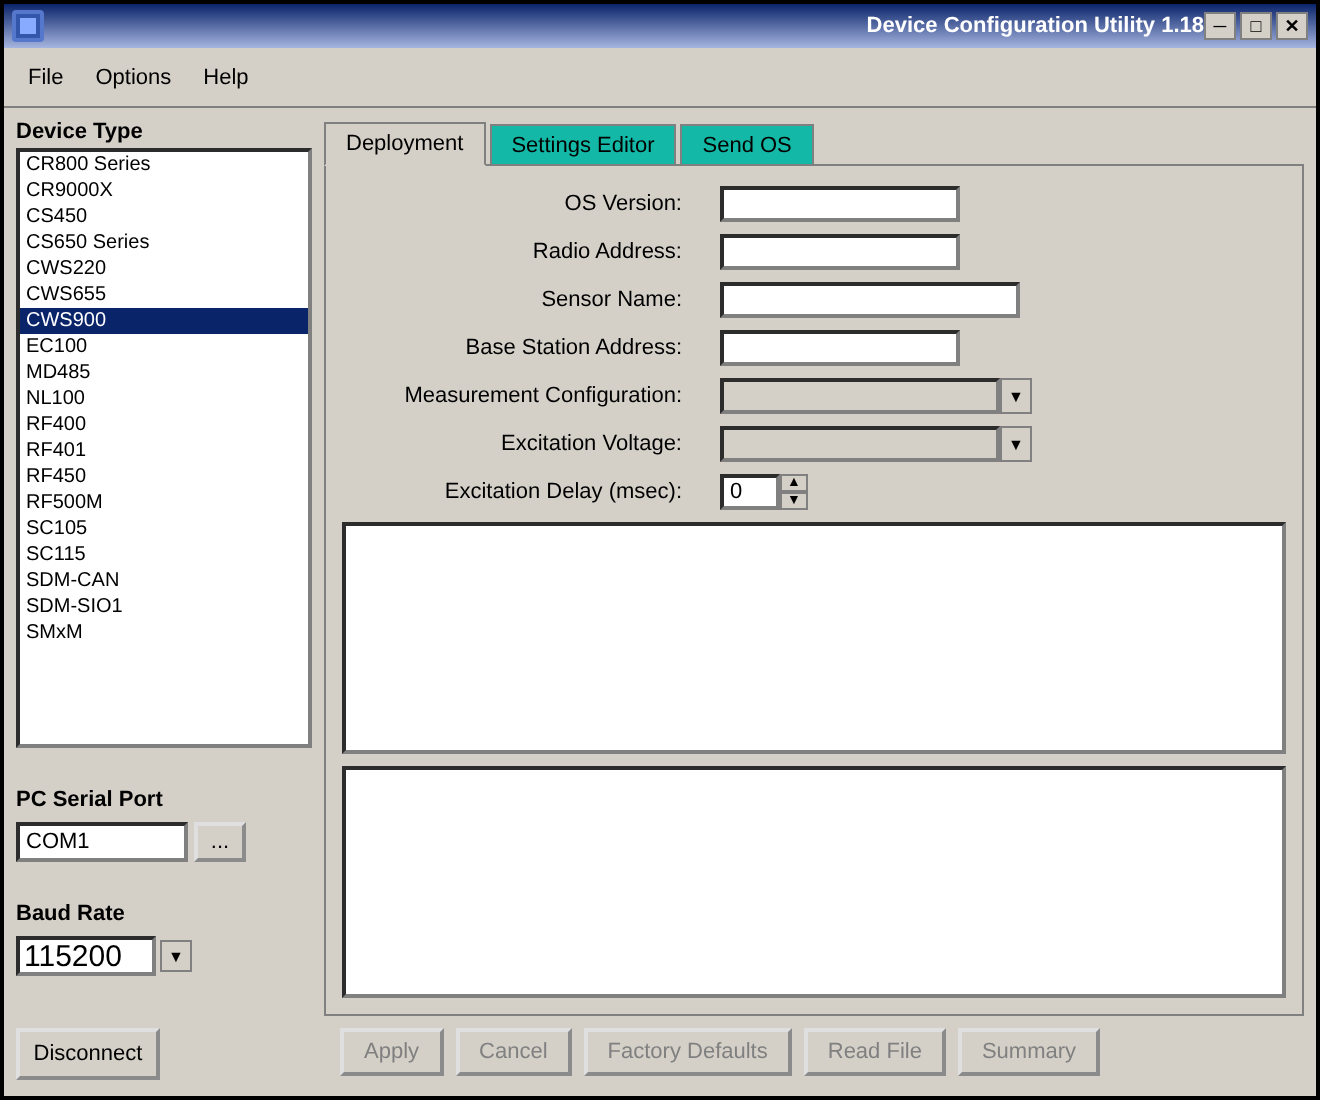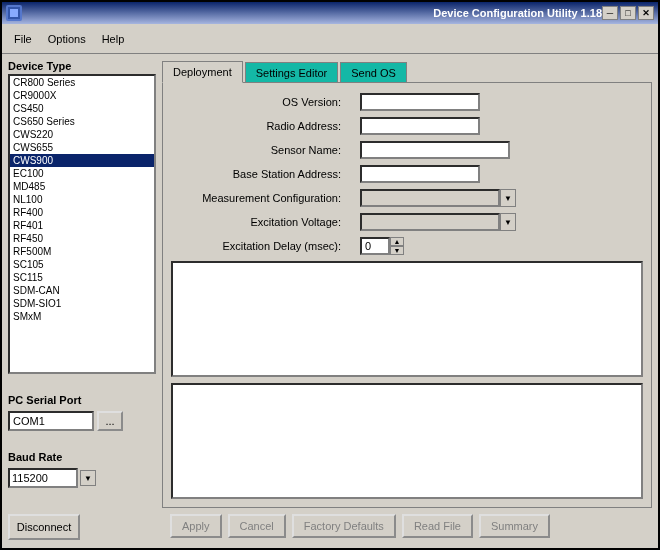--- a/index.html
+++ b/index.html
@@ -148,21 +148,21 @@
       display: flex;
       align-items: center;
       justify-content: center;
     }
 
     .baud-select {
       width: 70px;
       height: 20px;
       border: 2px inset #808080;
       background: white;
-      font-size: 11px;
+      font-size: 15px;
       font-family: Tahoma, Arial, sans-serif;
       display: flex;
       align-items: center;
       padding: 0 2px;
       cursor: pointer;
     }
     .baud-select-wrap {
       display: flex;
       align-items: center;
       gap: 2px;

